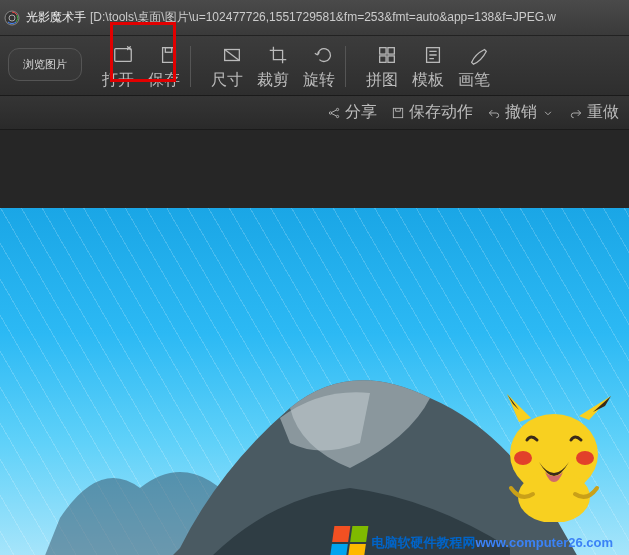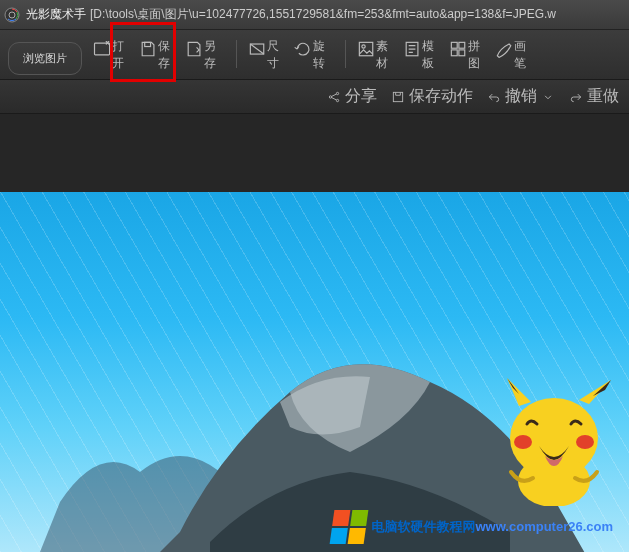--- a/index.html
+++ b/index.html
@@ -1,28 +1,28 @@
 <!DOCTYPE html>
 <html><head>
 <meta charset="utf-8">
 <style>
   * { box-sizing: border-box; margin: 0; padding: 0; }
   body { width: 629px; height: 555px; background: #fff; font-family: "Microsoft YaHei", sans-serif; overflow: hidden; position: relative; }
 
   .app { width: 629px; height: 555px; position: relative; }
 
-  .titlebar { height: 30px; background: linear-gradient(#4a4a4a,#3a3a3a); display: flex; align-items: center; padding: 0 4px; color: #ddd; font-size: 12px; overflow: hidden; white-space: nowrap; border-bottom: 1px solid #222; }
+  .titlebar { height: 36px; background: linear-gradient(#4a4a4a,#3a3a3a); display: flex; align-items: center; padding: 0 4px; color: #ddd; font-size: 12px; overflow: hidden; white-space: nowrap; border-bottom: 1px solid #222; }
   .logo { width: 16px; height: 16px; margin-right: 6px; }
   .titlebar .title { color: #eee; }
   .titlebar .path { color: #ccc; margin-left: 4px; }
 
   .toolbar { background: linear-gradient(#3c3c3c,#2e2e2e); border-bottom: 1px solid #1a1a1a; padding: 6px 8px 4px 8px; display: flex; align-items: flex-start; }
   .browse-btn { border: 1px solid #555; border-radius: 11px; padding: 8px 14px; color: #ddd; font-size: 11px; margin-right: 10px; cursor: pointer; background: rgba(255,255,255,0.02); margin-top:6px;}
   .tools { display: flex; gap: 4px; }
-  .tool { width: 42px; display: flex; flex-direction: row; align-items: flex-start; color: #bbb; font-size: 12px; cursor: pointer; padding-top:2px;}
+  .tool { width: 42px; display: flex; flex-direction: column; align-items: flex-end; color: #bbb; font-size: 16px; cursor: pointer; padding-top:2px;}
   .tool .icon { width: 22px; height: 22px; margin-bottom: 4px; display:flex; align-items:center; justify-content:center; }
   .tool .icon svg { stroke: #bbb; fill: none; stroke-width: 1.4; }
   .divider { width: 1px; background: #555; margin: 4px 6px; align-self: stretch; }
 
   .subbar { background: linear-gradient(#353535,#2a2a2a); height: 34px; display: flex; align-items: center; justify-content: flex-end; padding: 0 10px; color: #bbb; font-size: 16px; border-bottom: 1px solid #1a1a1a; gap: 14px;}
   .subbar .item { display: flex; align-items: center; gap: 4px; cursor: pointer; }
   .subbar svg { width:14px; height:14px; stroke:#bbb; fill:none; stroke-width:1.5; }
 
   .canvas-area { background: #262626; height: 78px; }
 
@@ -83,81 +83,70 @@
       </div>
       <div class="tool">
         <div class="icon">
             <svg viewBox="0 0 24 24">
               <path d="M5 4h11l3 3v13H5z"></path>
               <rect x="8" y="4" width="7" height="5"></rect>
             </svg>
           </div>
         <span>保存</span>
       </div>
-      <div class="tool">
-        <div class="icon">
-            <svg viewBox="0 0 24 24">
-              <path d="M5 4h11l3 3v13H5z"></path>
-              <path d="M15 10l3 3-3 3"></path>
-            </svg>
-          </div>
-        <span>另存</span>
-      </div>
 
       <div class="divider"></div>
 
       <div class="tool">
         <div class="icon">
             <svg viewBox="0 0 24 24">
               <rect x="4" y="6" width="16" height="12"></rect>
               <path d="M4 6l16 12"></path>
             </svg>
           </div>
         <span>尺寸</span>
       </div>
       <div class="tool">
         <div class="icon">
             <svg viewBox="0 0 24 24">
+              <path d="M7 3v14h14M3 7h14v14"></path>
+            </svg>
+          </div>
+        <span>裁剪</span>
+      </div>
+      <div class="tool">
+        <div class="icon">
+            <svg viewBox="0 0 24 24">
               <path d="M5 12a7 7 0 1 1 2 5M5 12l-3-2m3 2l2-3"></path>
             </svg>
           </div>
         <span>旋转</span>
       </div>
 
       <div class="divider"></div>
 
-      <div class="tool">
-        <div class="icon">
-            <svg viewBox="0 0 24 24">
-              <rect x="4" y="4" width="16" height="16"></rect>
-              <circle cx="9" cy="9" r="2"></circle>
-              <path d="M4 18l5-5 4 4 3-3 4 4"></path>
-            </svg>
-          </div>
-        <span>素材</span>
-      </div>
-      <div class="tool">
-        <div class="icon">
-            <svg viewBox="0 0 24 24">
-              <rect x="5" y="4" width="14" height="16"></rect>
-              <path d="M8 8h8M8 12h8M8 16h5"></path>
-            </svg>
-          </div>
-        <span>模板</span>
-      </div>
       <div class="tool">
         <div class="icon">
             <svg viewBox="0 0 24 24">
               <rect x="4" y="4" width="7" height="7"></rect>
               <rect x="13" y="4" width="7" height="7"></rect>
               <rect x="4" y="13" width="7" height="7"></rect>
               <rect x="13" y="13" width="7" height="7"></rect>
             </svg>
           </div>
         <span>拼图</span>
+      </div>
+      <div class="tool">
+        <div class="icon">
+            <svg viewBox="0 0 24 24">
+              <rect x="5" y="4" width="14" height="16"></rect>
+              <path d="M8 8h8M8 12h8M8 16h5"></path>
+            </svg>
+          </div>
+        <span>模板</span>
       </div>
       <div class="tool">
         <div class="icon">
             <svg viewBox="0 0 24 24">
               <path d="M4 20c2-5 8-11 14-14l2 2c-3 6-9 12-14 14z"></path>
             </svg>
           </div>
         <span>画笔</span>
       </div>
     </div>

